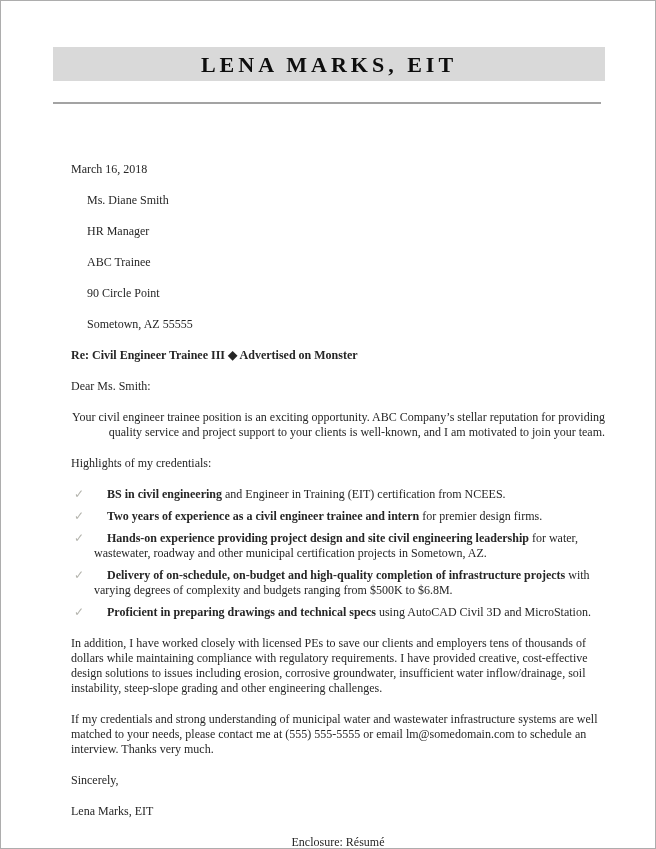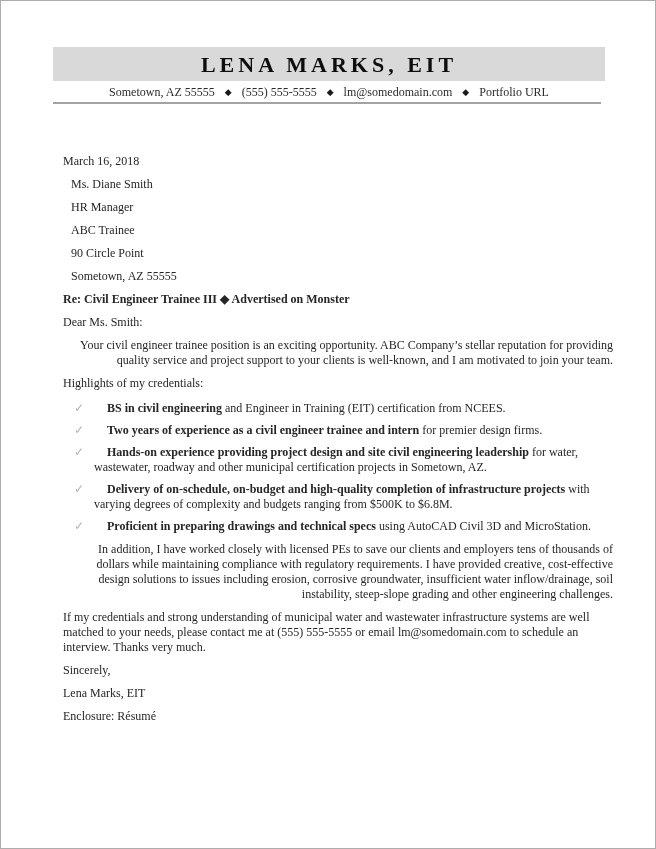--- a/index.html
+++ b/index.html
@@ -62,65 +62,56 @@
     top: 101px;
     width: 548px;
     border-top: 2px solid var(--rule);
   }
   .content {
     position: absolute;
     left: 54px;
     top: 145px;
     width: 566px;
   }
-  .content p, .content div { margin: 8px; }
+  .content p, .content div { margin: 16px; }
   .recipient-block { margin-top: 18px; }
   .subject-line { margin-top: 9px; font-weight: bold; }
   .salutation { margin-top: 13px; }
   .para-intro { margin-top: 14px; text-align: right; }
   .highlights-label { margin-top: 13px; }
   ul.highlights {
     list-style: none;
     margin: 10px 0 0 0;
     padding: 0 0 0 39px;
   }
   ul.highlights li { position: relative; margin-top: 7px; }
   ul.highlights li:first-child { margin-top: 0; }
   .check {
     position: absolute;
     left: -20px;
     top: 0;
     color: var(--check);
     font-size: 12px;
   }
-  .para-body1 { margin-top: 13px; text-align: right; }
+  .para-body1 { margin-top: 13px; }
   .para-body2 { margin-top: 14px; }
   .closing { margin-top: 12px; }
   .signature { margin-top: 43px; }
-  .enclosure { margin-top: 15px; }
+  .enclosure { margin-top: 15px; text-align: center; }
   strong { font-weight: bold; margin-left: 13px; }
 </style>
 </head>
 <body>
 
 <div class="page">
 
   <div class="banner">
     <div class="banner-title">LENA MARKS, EIT</div>
   </div>
 
-  <div class="contact-line">
-    <span>Sometown, AZ 55555</span>
-    <span class="contact-sep">◆</span>
-    <span>(555) 555-5555</span>
-    <span class="contact-sep">◆</span>
-    <span>lm@somedomain.com</span>
-    <span class="contact-sep">◆</span>
-    <span>Portfolio URL</span>
-  </div>
 
   <div class="header-rule"></div>
 
   <div class="content">
 
     <div class="date-line">March 16, 2018</div>
 
     <div class="recipient-block">
       <div>Ms. Diane Smith</div>
       <div>HR Manager</div>

